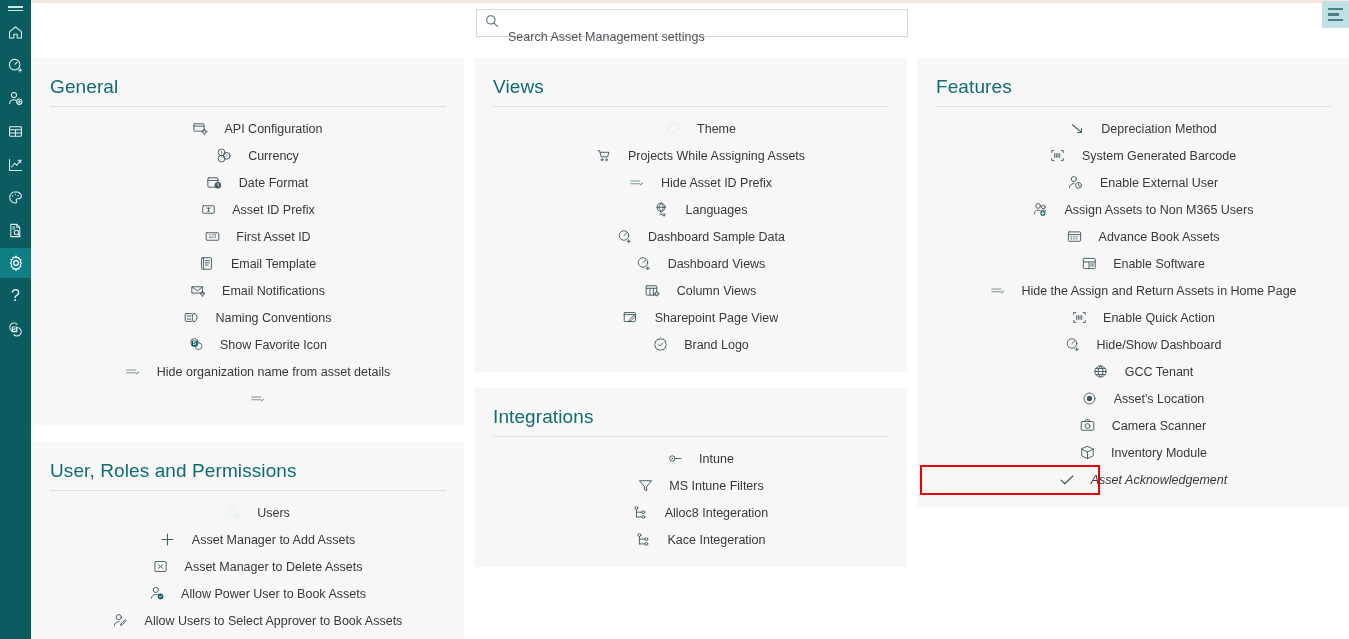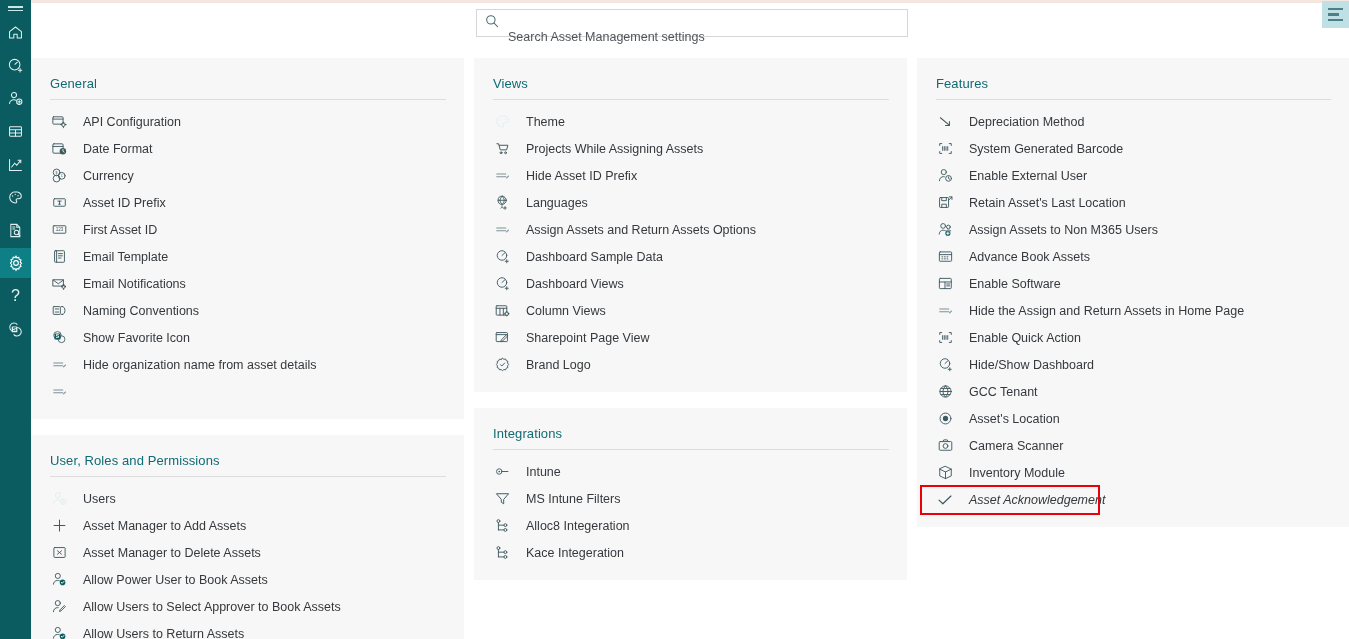--- a/index.html
+++ b/index.html
@@ -66,30 +66,30 @@
   .col-2 { left: 474px; width: 433px; }
   .col-3 { left: 917px; width: 432px; }
 
   .panel {
     background: #f7f7f7;
     padding: 12px 0 14px 0;
   }
   .panel + .panel { margin-top: 16px; }
 
   .panel-title {
-    font-size: 13px; color: #0f6b74; font-weight: 400;
+    font-size: 19px; color: #0f6b74; font-weight: 400;
     padding: 6px 0 8px 19px; letter-spacing: .1px;
   }
   .panel-rule {
     height: 1px; background: #dddddd; margin: 0 18px 8px 19px;
   }
 
   .row {
     display: flex; align-items: center; gap: 15px;
-    height: 27px; padding-left: 19px; cursor: pointer;
+    height: 27px; padding-left: 19px; cursor: pointer; justify-content: center;
   }
   .row-icon {
     flex: none; width: 18px; height: 18px;
     display: flex; align-items: center; justify-content: center;
     color: #3f5a60;
   }
   .row-icon svg { display: block; }
   .row-label {
     font-size: 12.5px; color: #35393d; white-space: nowrap;
     font-family: "Liberation Sans", sans-serif;
@@ -236,39 +236,39 @@
               <path d="M2.2 7.2h12"></path>
               <circle cx="14.6" cy="13.6" r="2.2"></circle>
               <path d="M14.6 10.9v1M14.6 16.3v1M12.4 13.6h-1M17.8 13.6h-1"></path>
             </svg>
           </span>
           <span class="row-label">API Configuration</span>
         </div>
         <div class="row">
           <span class="row-icon">
             <svg width="17" height="17" viewBox="0 0 20 20" fill="none" stroke="#3f5a60" stroke-width="1.1" stroke-linecap="round" stroke-linejoin="round">
-              <rect x="2.2" y="4.5" width="12" height="11" rx="1.2"></rect>
-              <path d="M2.2 7.6h12"></path>
-              <circle cx="14" cy="13.2" r="3.8" fill="#3f5a60" stroke="none"></circle>
-              <path d="M14 11.1v2.1l1.4 1" stroke="#f7f7f7" stroke-width="1"></path>
-            </svg>
-          </span>
-          <span class="row-label">Date Format</span>
-        </div>
-        <div class="row">
-          <span class="row-icon">
-            <svg width="17" height="17" viewBox="0 0 20 20" fill="none" stroke="#3f5a60" stroke-width="1.1" stroke-linecap="round" stroke-linejoin="round">
               <circle cx="6.6" cy="6.4" r="4"></circle>
               <circle cx="12.6" cy="10.4" r="4"></circle>
               <circle cx="6.6" cy="13.6" r="4"></circle>
               <text x="6.6" y="8.3" font-size="4.2" fill="#3f5a60" stroke="none" text-anchor="middle" font-family="Liberation Sans, sans-serif">$</text>
               <text x="12.6" y="12.3" font-size="4.2" fill="#3f5a60" stroke="none" text-anchor="middle" font-family="Liberation Sans, sans-serif">€</text>
             </svg>
           </span>
           <span class="row-label">Currency</span>
+        </div>
+        <div class="row">
+          <span class="row-icon">
+            <svg width="17" height="17" viewBox="0 0 20 20" fill="none" stroke="#3f5a60" stroke-width="1.1" stroke-linecap="round" stroke-linejoin="round">
+              <rect x="2.2" y="4.5" width="12" height="11" rx="1.2"></rect>
+              <path d="M2.2 7.6h12"></path>
+              <circle cx="14" cy="13.2" r="3.8" fill="#3f5a60" stroke="none"></circle>
+              <path d="M14 11.1v2.1l1.4 1" stroke="#f7f7f7" stroke-width="1"></path>
+            </svg>
+          </span>
+          <span class="row-label">Date Format</span>
         </div>
         <div class="row">
           <span class="row-icon">
             <svg width="17" height="17" viewBox="0 0 20 20" fill="none" stroke="#3f5a60" stroke-width="1.1" stroke-linecap="round" stroke-linejoin="round">
               <rect x="3.2" y="5.6" width="13.6" height="8.8" rx=".9"></rect>
               <path d="M8 8.4h4M10 8.4v3.6M9 12h2"></path>
             </svg>
           </span>
           <span class="row-label">Asset ID Prefix</span>
         </div>
@@ -450,30 +450,20 @@
               <circle cx="9.6" cy="7.4" r="4.8"></circle>
               <path d="M4.8 7.4h9.6M9.6 2.6c1.6 1.6 2.4 3.2 2.4 4.8S11.2 10.6 9.6 12.2C8 10.6 7.2 9 7.2 7.4S8 4.2 9.6 2.6Z"></path>
               <text x="7.6" y="18" font-size="5.4" fill="#3f5a60" stroke="none" font-family="Liberation Sans, sans-serif">A</text>
               <path d="M13 14.8v3.2M11.6 16.4h2.8"></path>
             </svg>
           </span>
           <span class="row-label">Languages</span>
         </div>
         <div class="row">
           <span class="row-icon">
-            <svg width="17" height="17" viewBox="0 0 20 20" fill="none" stroke="#7d9298" stroke-width="1.3" stroke-linecap="round">
-              <path d="M3.2 8.2h10.6"></path>
-              <path d="M3.2 11.4h10.6"></path>
-              <path d="M14.8 12.9 L17 10.6"></path>
-            </svg>
-          </span>
-          <span class="row-label">Assign Assets and Return Assets Options</span>
-        </div>
-        <div class="row">
-          <span class="row-icon">
             <svg width="17" height="17" viewBox="0 0 20 20" fill="none" stroke="#3f5a60" stroke-width="1.1" stroke-linecap="round" stroke-linejoin="round">
               <circle cx="9.4" cy="8.8" r="5.6"></circle>
               <path d="M9.4 8.8 L12.6 5.8"></path>
               <path d="M15 13.8v3.6M13.2 15.6h3.6"></path>
             </svg>
           </span>
           <span class="row-label">Dashboard Sample Data</span>
         </div>
         <div class="row">
           <span class="row-icon">
@@ -590,30 +580,20 @@
               <path d="M2.8 16.2c0-2.9 2.3-4.9 5-4.9.3 0 .6 0 .9.1"></path>
               <circle cx="13.6" cy="13.4" r="3.4"></circle>
               <path d="M13.6 11.6v1.9l1.2.9"></path>
             </svg>
           </span>
           <span class="row-label">Enable External User</span>
         </div>
         <div class="row">
           <span class="row-icon">
             <svg width="17" height="17" viewBox="0 0 20 20" fill="none" stroke="#3f5a60" stroke-width="1.1" stroke-linecap="round" stroke-linejoin="round">
-              <rect x="3" y="4.2" width="10.6" height="11.6" rx=".9"></rect>
-              <path d="M5.6 4.2v3.6h5.4V4.2M5.6 15.8v-3.8h5.4v3.8"></path>
-              <path d="M14.6 3.4h3v3M17.6 3.4 13.8 7.2"></path>
-            </svg>
-          </span>
-          <span class="row-label">Retain Asset's Last Location</span>
-        </div>
-        <div class="row">
-          <span class="row-icon">
-            <svg width="17" height="17" viewBox="0 0 20 20" fill="none" stroke="#3f5a60" stroke-width="1.1" stroke-linecap="round" stroke-linejoin="round">
               <circle cx="7.2" cy="5.8" r="2.8"></circle>
               <path d="M2.6 15.4c0-2.8 2.1-4.6 4.6-4.6 1 0 2 .3 2.8.8"></path>
               <circle cx="13.4" cy="7" r="2.2"></circle>
               <path d="M11.4 11.2c.6-.3 1.3-.5 2-.5 1.1 0 2 .3 2.8.9"></path>
               <circle cx="12.8" cy="14.4" r="3" fill="#0b5c61" stroke="none"></circle>
               <path d="M12.8 12.8v3.2M11.2 14.4h3.2" stroke="#ffffff" stroke-width="1.1" stroke-linecap="round"></path>
             </svg>
           </span>
           <span class="row-label">Assign Assets to Non M365 Users</span>
         </div>

